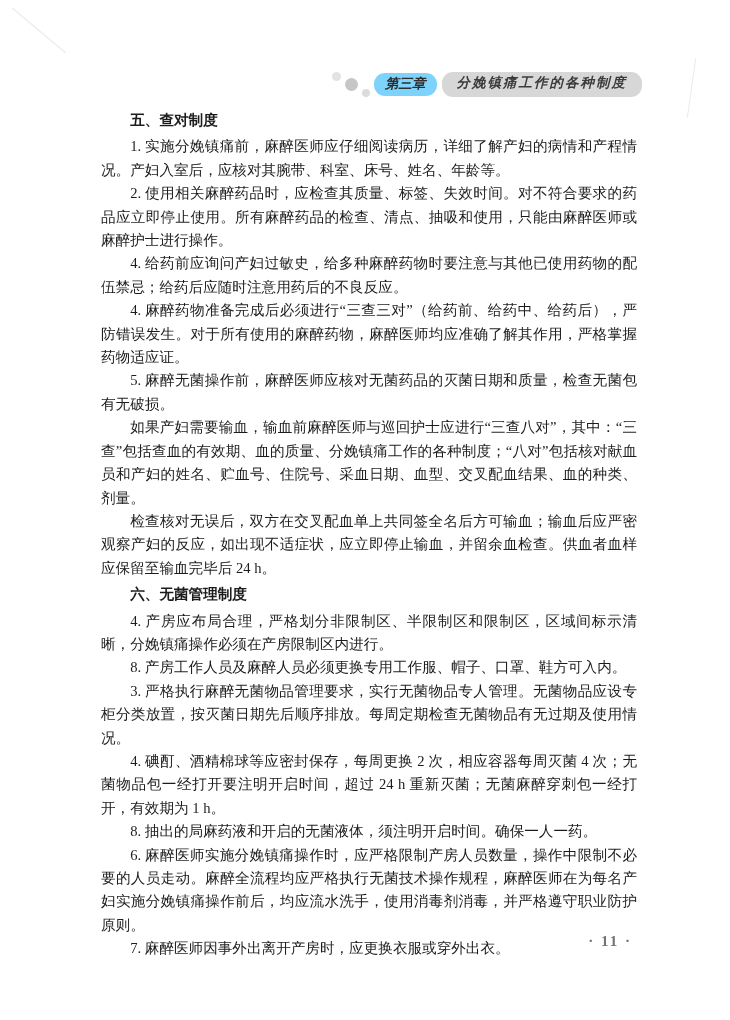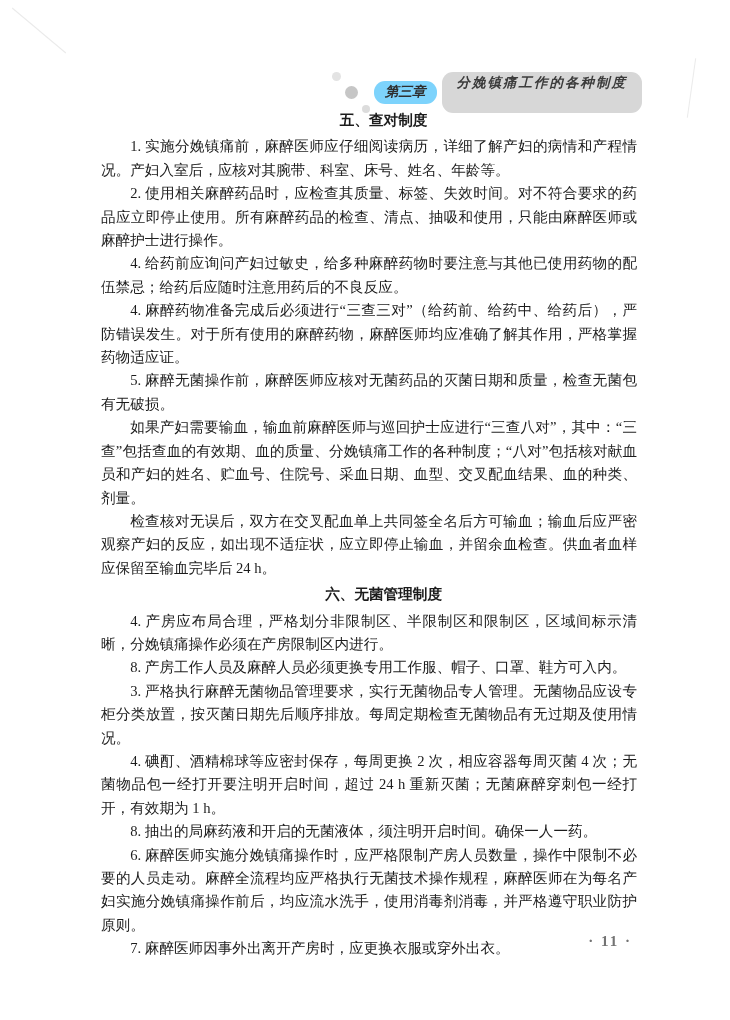--- a/index.html
+++ b/index.html
@@ -58,21 +58,21 @@
     padding: 2px 11px 3px;
     border-radius: 11px;
     margin-right: 5px;
     white-space: nowrap;
   }
   .chapter-title {
     background: #d7d7d7;
     color: #3c3c3c;
     font-size: 13.5px;
     letter-spacing: 2px;
-    padding: 2px 15px 21px;
+    padding: 2px 15px 5px;
     border-radius: 11px;
     white-space: nowrap;
   }
 
   
   .content {
     position: absolute;
     left: 101px;
     top: 106px;
     width: 536px;
@@ -80,21 +80,21 @@
     line-height: 23.4px;
     text-align: justify;
     text-justify: inter-ideograph;
   }
   .section-heading {
     font-family: "Liberation Sans", "DejaVu Sans", sans-serif;
     font-size: 14.6px;
     font-weight: bold;
     margin: 3px 0;
     text-indent: 2em;
-    text-align: center;
+    text-align: left;
   }
   .para {
     margin: 0;
     text-indent: 2em;
   }
 
   
   .page-number {
     position: absolute;
     right: 98px;

